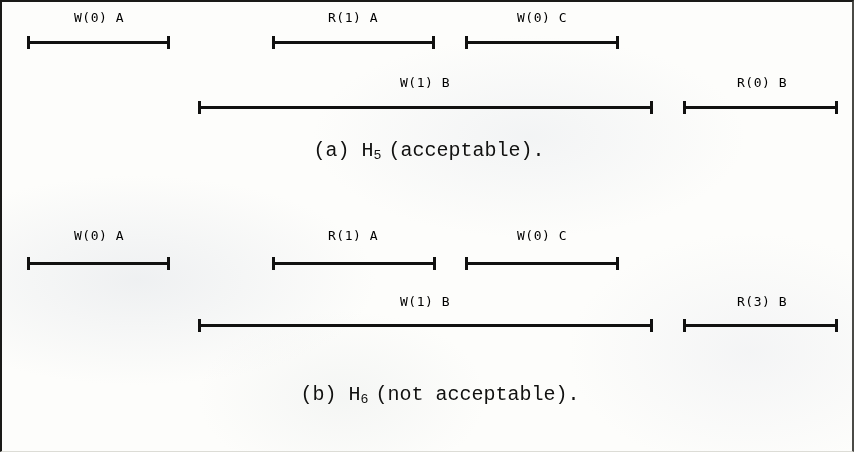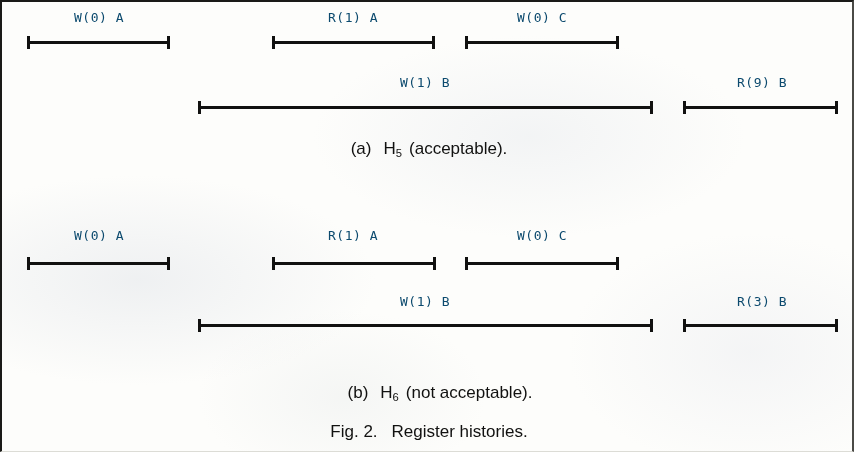--- a/index.html
+++ b/index.html
@@ -56,31 +56,31 @@
   }
   .interval .cap.left  { left: 0; }
   .interval .cap.right { right: 0; }
 
   
   .op-label {
     position: absolute;
     font-family: "DejaVu Sans Mono", monospace;
     font-size: 13px;
     letter-spacing: 0.5px;
-    color: #0c4a6e;
+    color: #000000;
     white-space: nowrap;
     transform: translateX(-50%);
     text-align: center;
   }
 
   
   .caption {
     position: absolute;
-    font-family: Liberation Sans, sans-serif;
-    font-size: 17px;
+    font-family: Liberation Mono, monospace;
+    font-size: 20px;
     color: #111110;
     white-space: nowrap;
     transform: translateX(-50%);
   }
   .caption .lbl { margin-right: 12px; }
   .caption .hname { margin-right: 7px; }
   .caption sub {
     font-size: 0.66em;
     vertical-align: -0.26em;
   }
@@ -115,21 +115,21 @@
       <span class="cap right"></span>
     </div>
 
     <div class="op-label" style="left: 423px; top: 73px;">W(1)  B</div>
     <div class="interval" style="left: 196px; width: 455px; top: 99px;">
       <span class="cap left"></span>
       <span class="line"></span>
       <span class="cap right"></span>
     </div>
 
-    <div class="op-label" style="left: 760px; top: 73px;">R(9)  B</div>
+    <div class="op-label" style="left: 760px; top: 73px;">R(0)  B</div>
     <div class="interval" style="left: 681px; width: 155px; top: 99px;">
       <span class="cap left"></span>
       <span class="line"></span>
       <span class="cap right"></span>
     </div>
 
     <div class="caption" style="left: 427px; top: 137px;">
       <span class="lbl">(a)</span><span class="hname"><span>H</span><sub>5</sub></span><span>(acceptable).</span>
     </div>
   </div>
@@ -169,16 +169,13 @@
       <span class="cap left"></span>
       <span class="line"></span>
       <span class="cap right"></span>
     </div>
 
     <div class="caption" style="left: 438px; top: 381px;">
       <span class="lbl">(b)</span><span class="hname"><span>H</span><sub>6</sub></span><span>(not acceptable).</span>
     </div>
   </div>
 
-  <div class="caption" id="fig-caption" style="left: 427px; top: 420px;">
-    <span class="figno">Fig. 2.</span><span>Register histories.</span>
-  </div>
 </div>
 
 </body></html>

